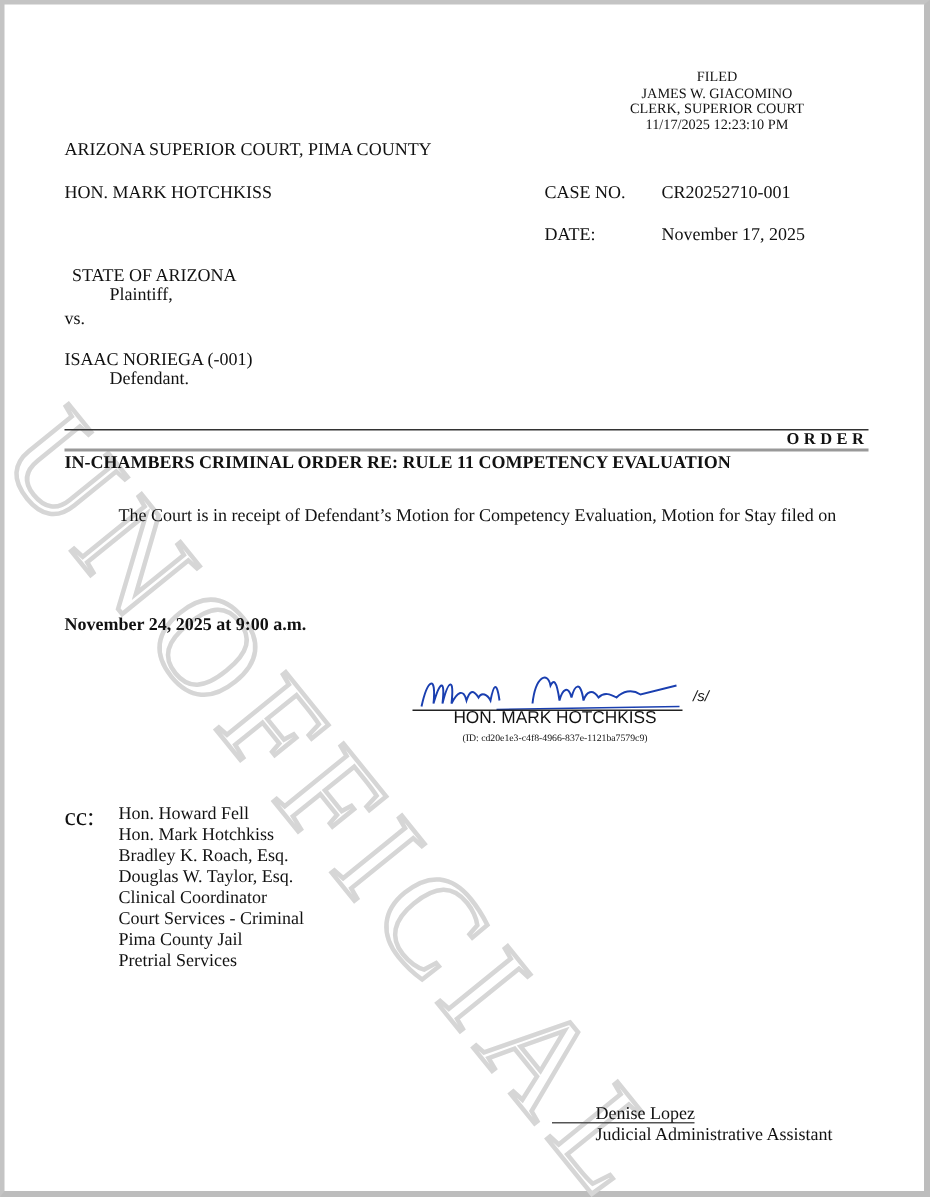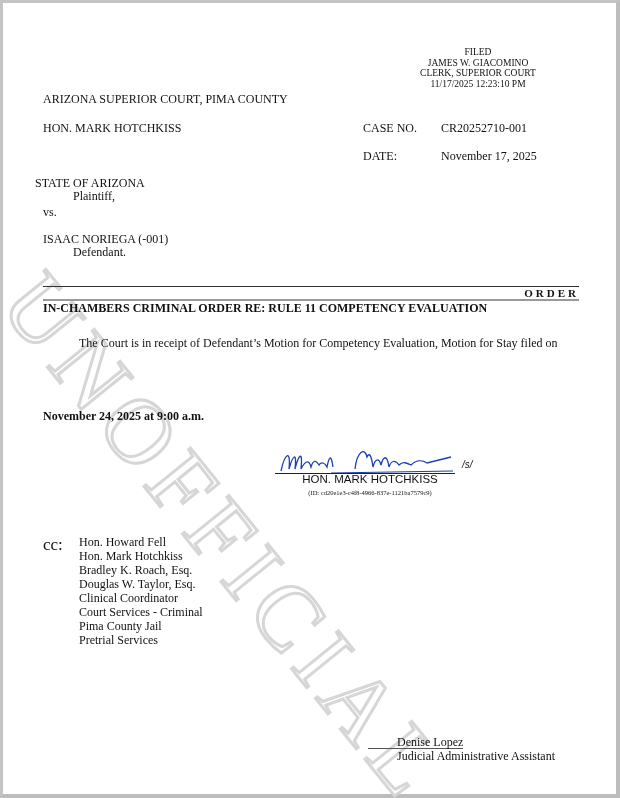--- a/index.html
+++ b/index.html
@@ -47,21 +47,21 @@
     <div>11/17/2025 12:23:10 PM</div>
   </div>
 
   <div class="abs t12" style="left:40px;top:89px;">ARIZONA SUPERIOR COURT, PIMA COUNTY</div>
   <div class="abs t12" style="left:40px;top:118px;">HON. MARK HOTCHKISS</div>
   <div class="abs t12" style="left:360px;top:118px;text-align:center;">CASE NO.</div>
   <div class="abs t12" style="left:438px;top:118px;">CR20252710-001</div>
   <div class="abs t12" style="left:360px;top:146px;">DATE:</div>
   <div class="abs t12" style="left:438px;top:146px;">November 17, 2025</div>
 
-  <div class="abs t12" style="left:32px;top:173px;text-align:right;">STATE OF ARIZONA</div>
+  <div class="abs t12" style="left:45px;top:173px;text-align:right;">STATE OF ARIZONA</div>
   <div class="abs t12" style="left:70px;top:186px;">Plaintiff,</div>
   <div class="abs t12" style="left:40px;top:202px;">vs.</div>
   <div class="abs t12" style="left:40px;top:229px;">ISAAC NORIEGA (-001)</div>
   <div class="abs t12" style="left:70px;top:242px;">Defendant.</div>
 
   <div class="hline" style="top:283px;height:1px;background:#333;"></div>
   <div class="order-title">ORDER</div>
   <div class="hline" style="top:296px;height:2px;background:#999;"></div>
   <div class="subtitle">IN-CHAMBERS CRIMINAL ORDER RE: RULE 11 COMPETENCY EVALUATION</div>
 

